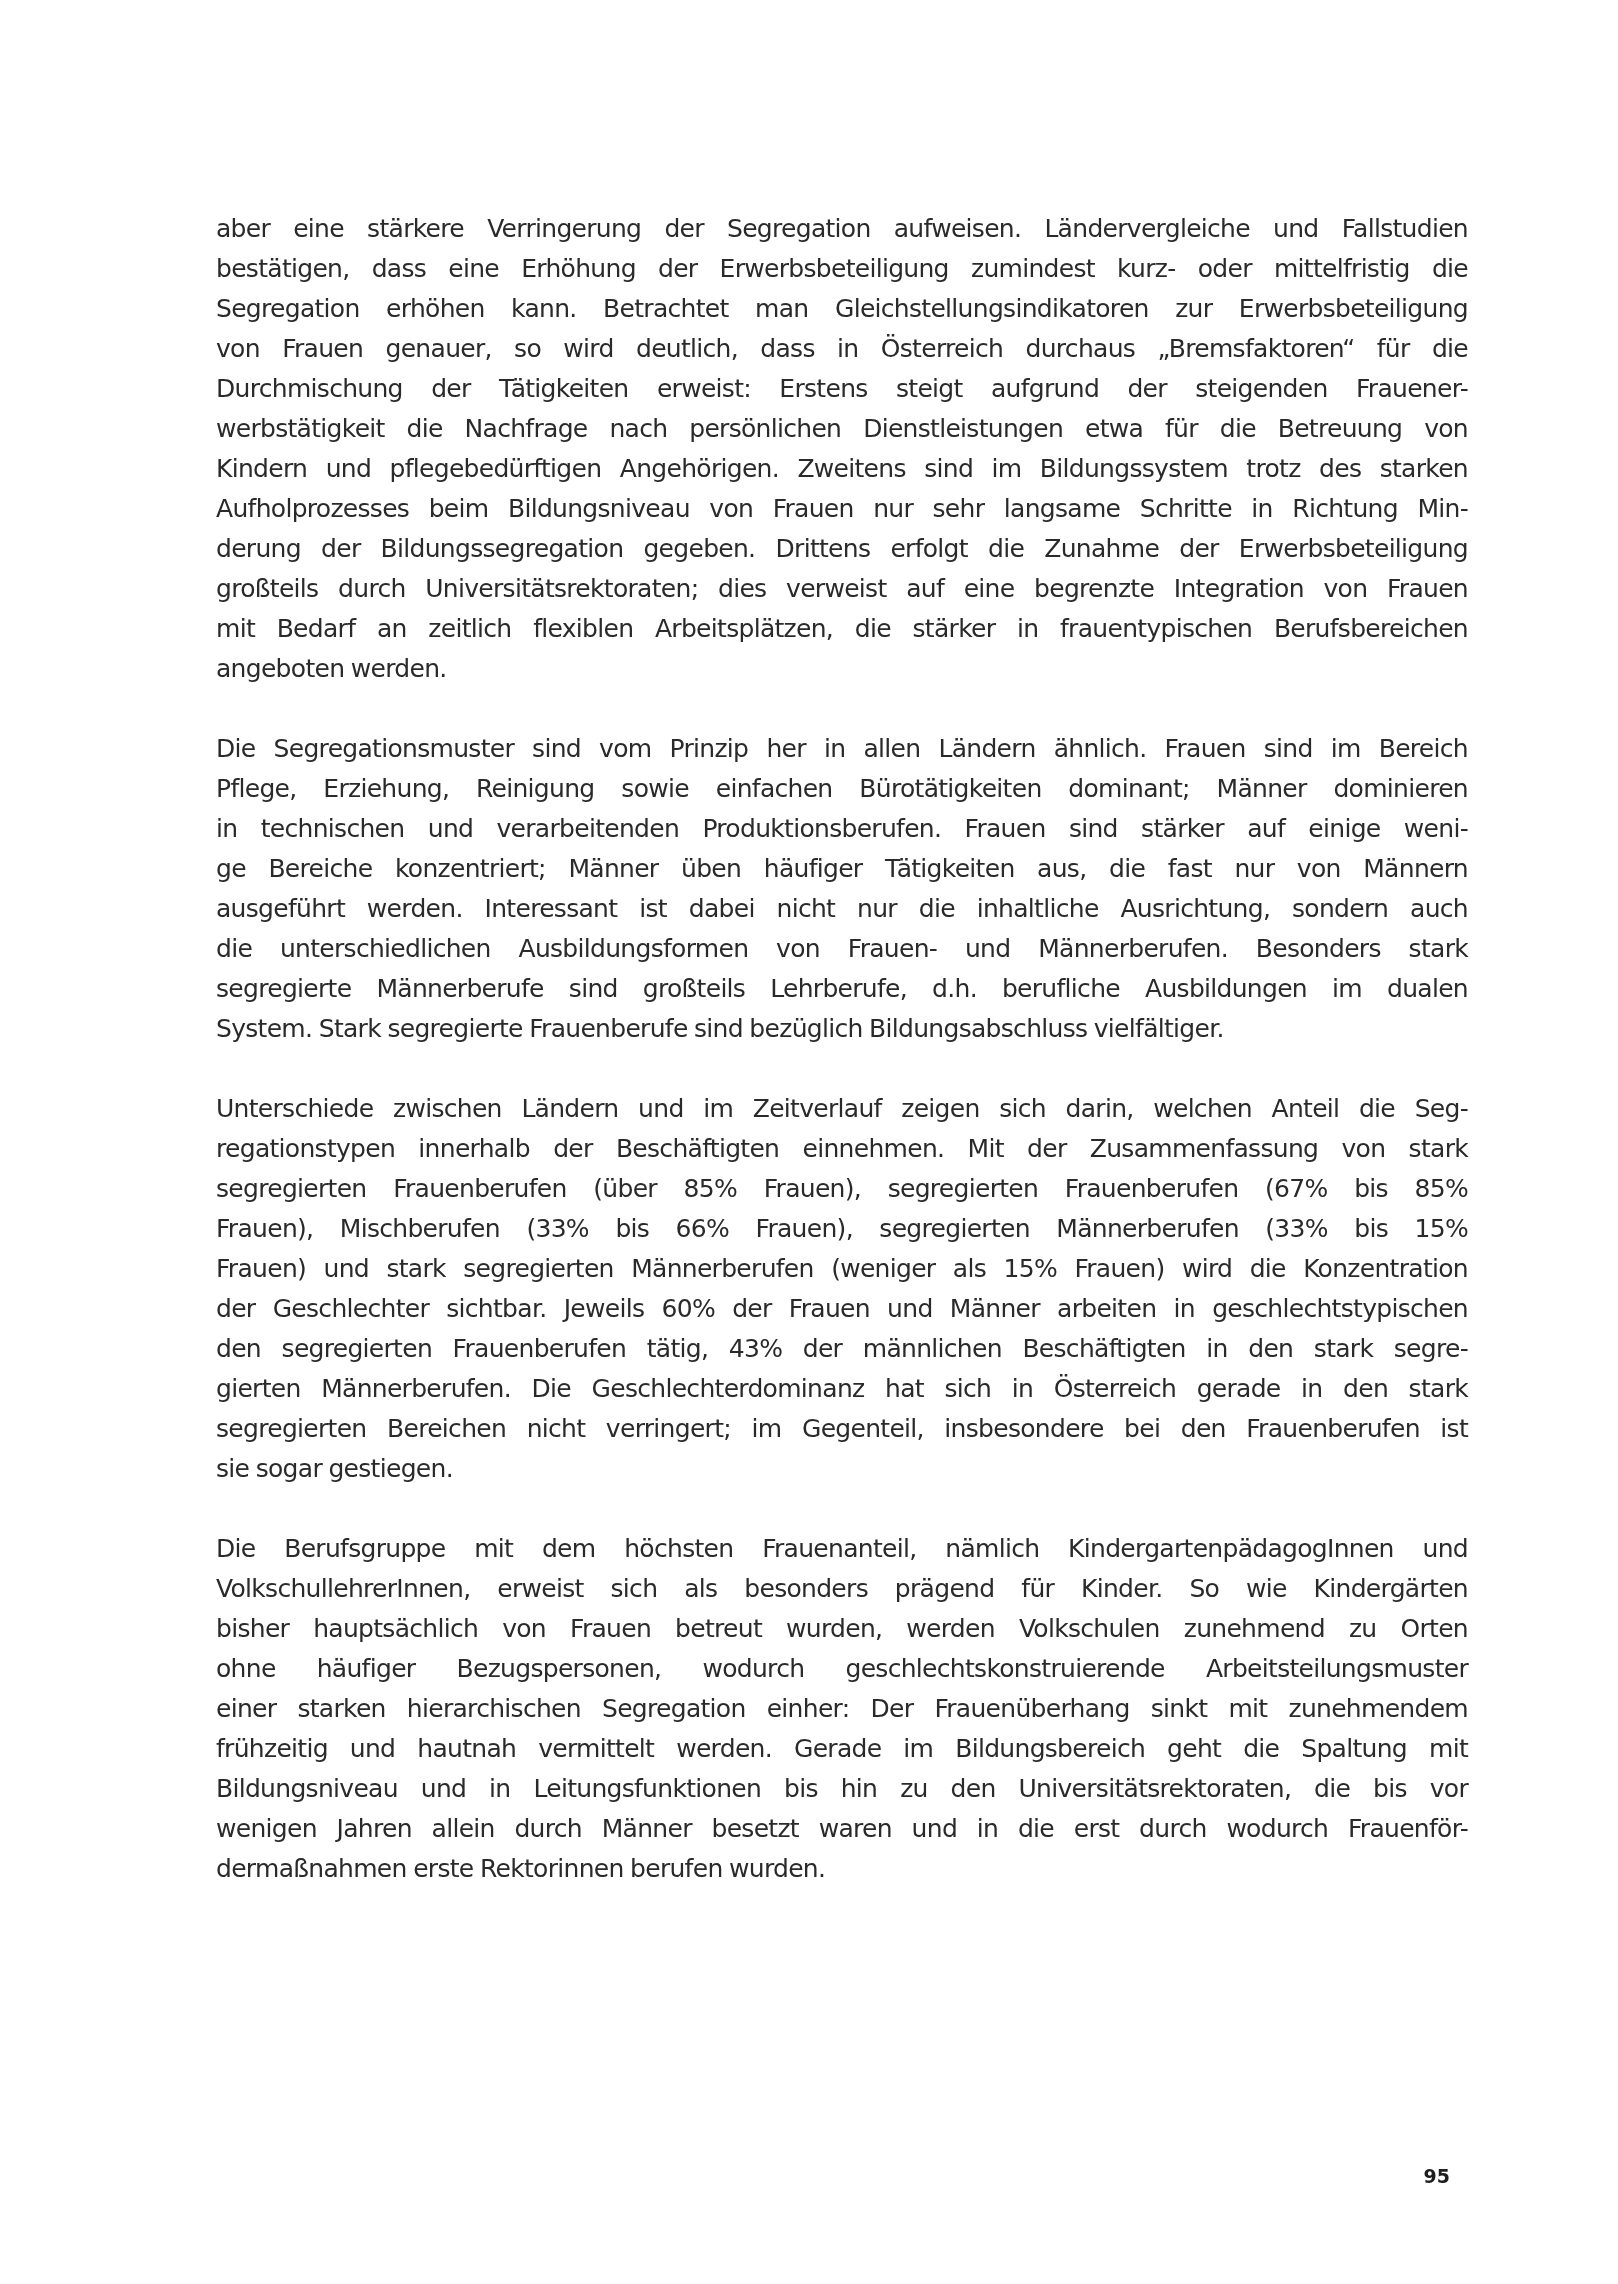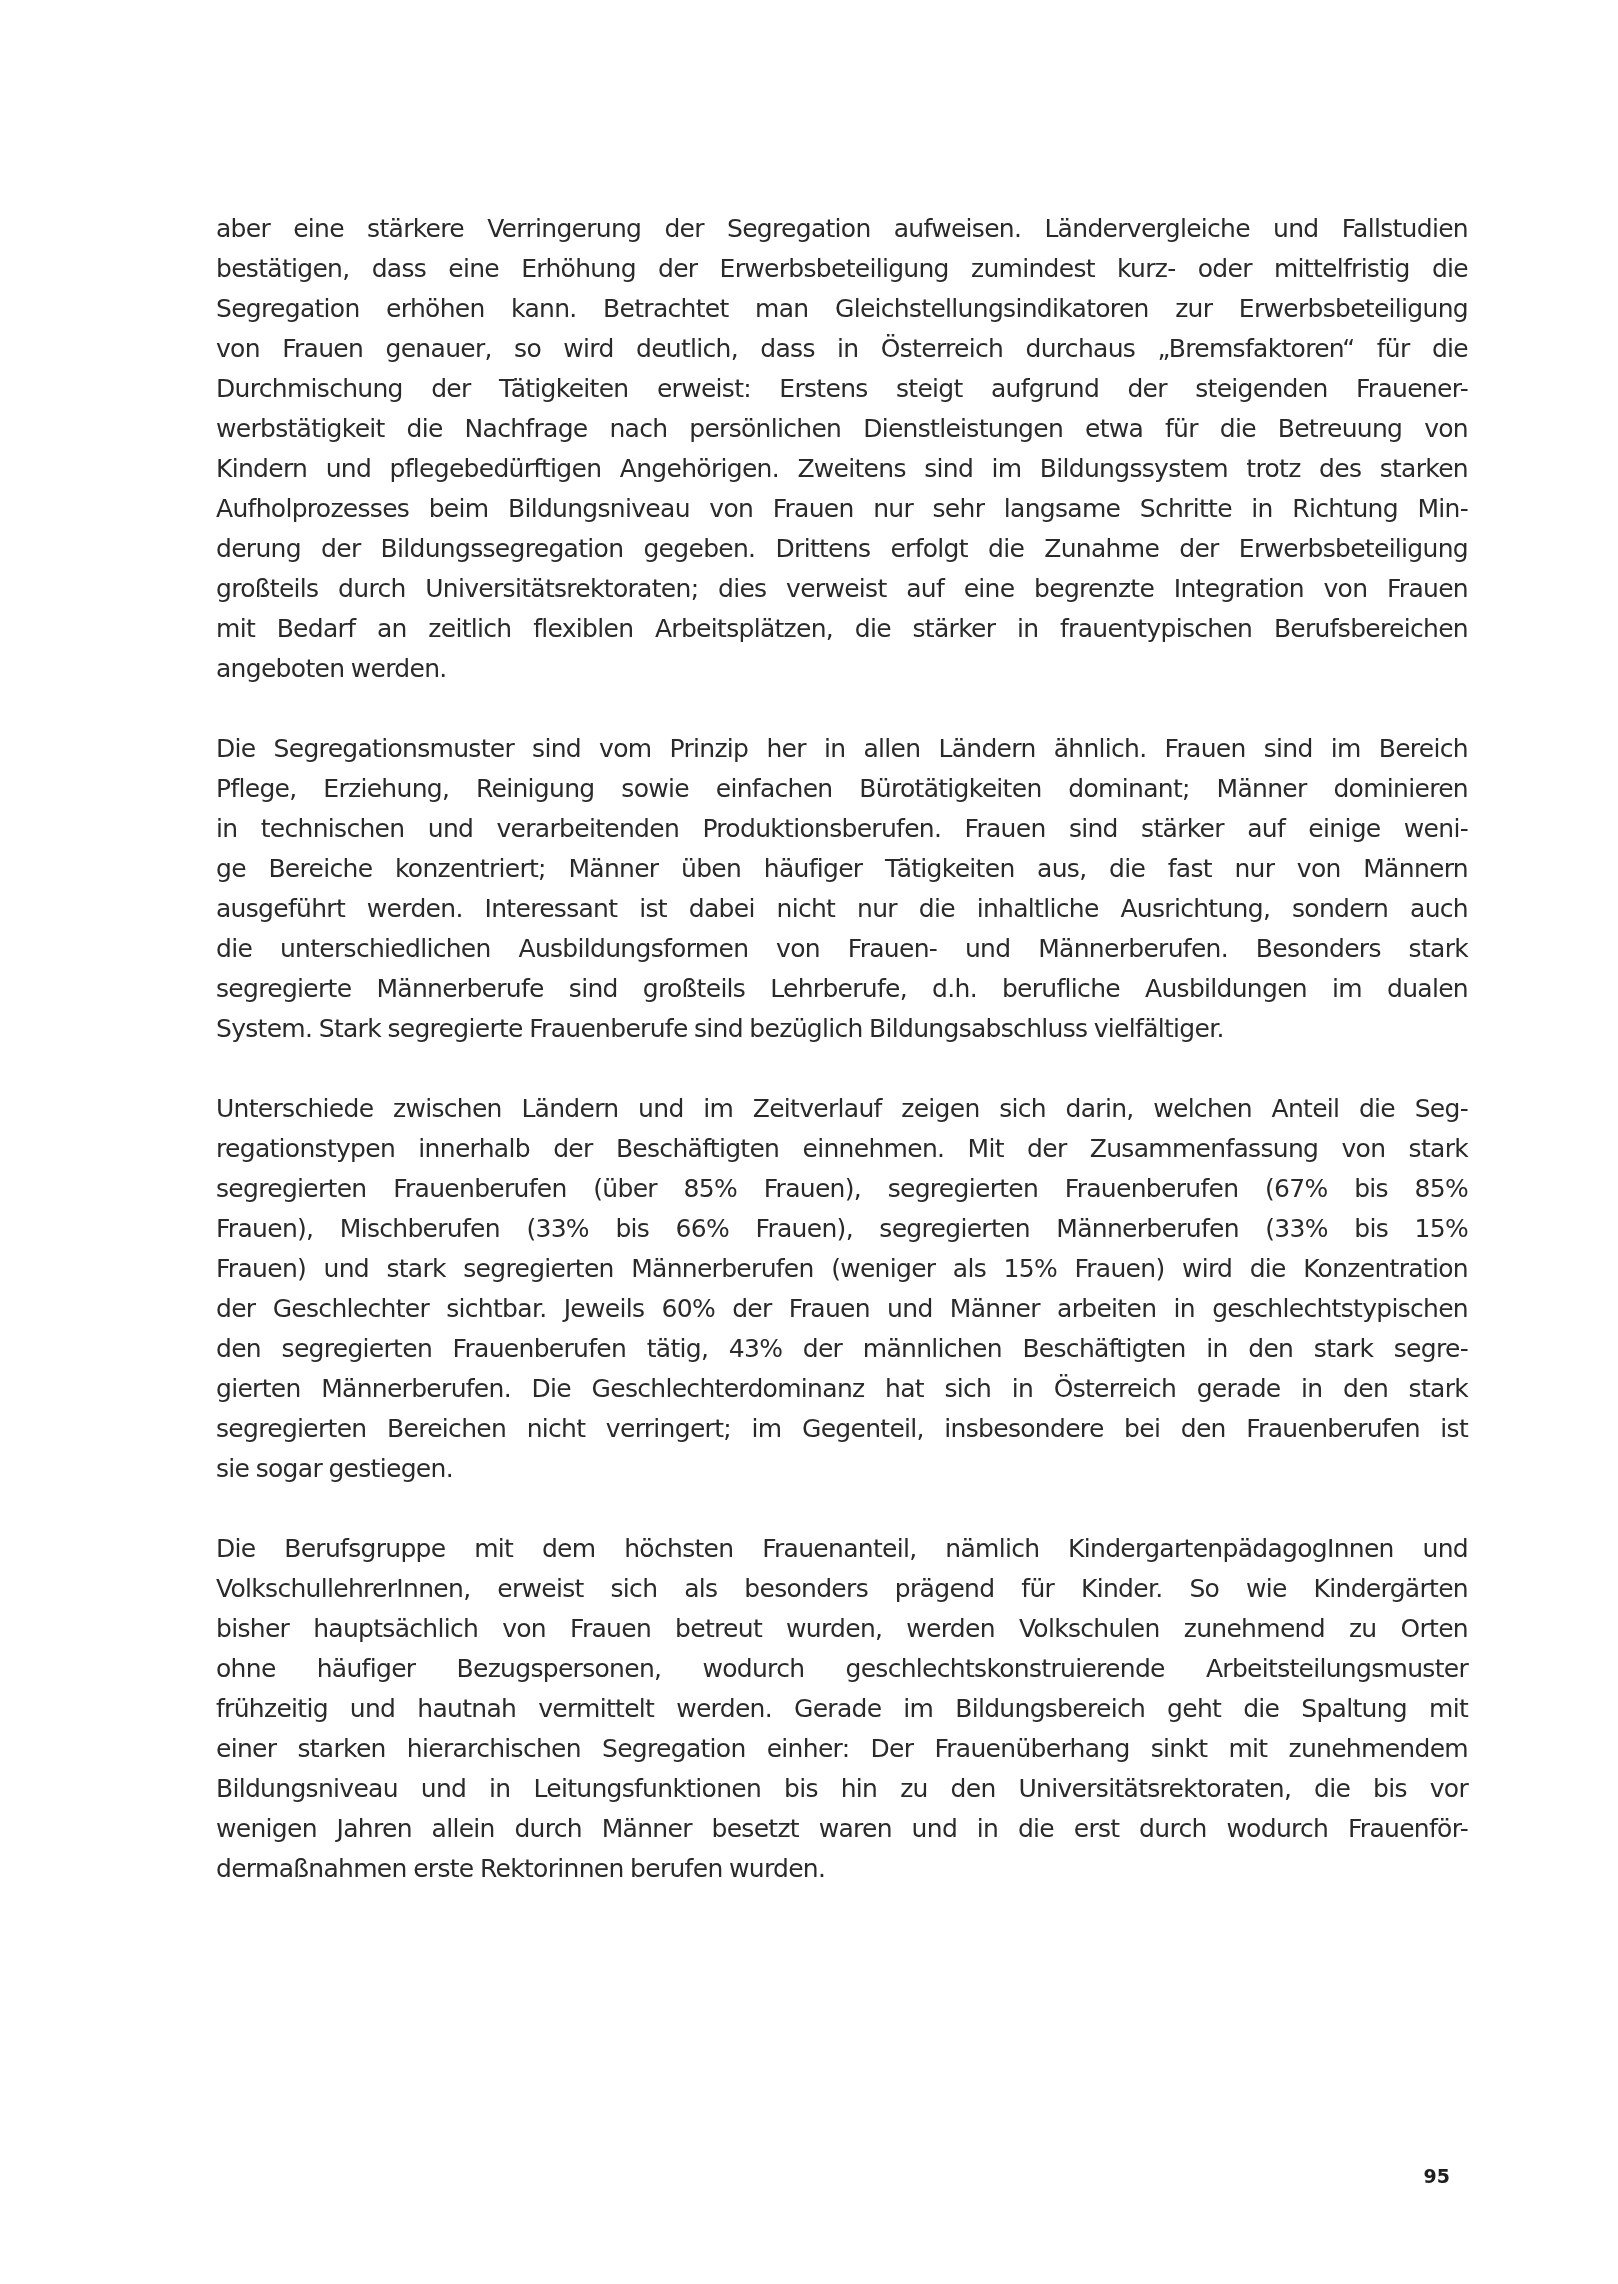--- a/index.html
+++ b/index.html
@@ -95,22 +95,22 @@
     <span class="ln">gierten Männerberufen. Die Geschlechterdominanz hat sich in Österreich gerade in den stark</span>
     <span class="ln">segregierten Bereichen nicht verringert; im Gegenteil, insbesondere bei den Frauenberufen ist</span>
     <span class="ln last">sie sogar gestiegen.</span>
   </p>
 
   <p class="para">
     <span class="ln">Die Berufsgruppe mit dem höchsten Frauenanteil, nämlich KindergartenpädagogInnen und</span>
     <span class="ln">VolkschullehrerInnen, erweist sich als besonders prägend für Kinder. So wie Kindergärten</span>
     <span class="ln">bisher hauptsächlich von Frauen betreut wurden, werden Volkschulen zunehmend zu Orten</span>
     <span class="ln">ohne häufiger Bezugspersonen, wodurch geschlechtskonstruierende Arbeitsteilungsmuster</span>
+    <span class="ln">einer starken hierarchischen Segregation einher: Der Frauenüberhang sinkt mit zunehmendem</span>
     <span class="ln">frühzeitig und hautnah vermittelt werden. Gerade im Bildungsbereich geht die Spaltung mit</span>
-    <span class="ln">einer starken hierarchischen Segregation einher: Der Frauenüberhang sinkt mit zunehmendem</span>
     <span class="ln">Bildungsniveau und in Leitungsfunktionen bis hin zu den Universitätsrektoraten, die bis vor</span>
     <span class="ln">wenigen Jahren allein durch Männer besetzt waren und in die erst durch wodurch Frauenför-</span>
     <span class="ln last">dermaßnahmen erste Rektorinnen berufen wurden.</span>
   </p>
 
 </main>
 
 <div class="page-number">95</div>
 
 

